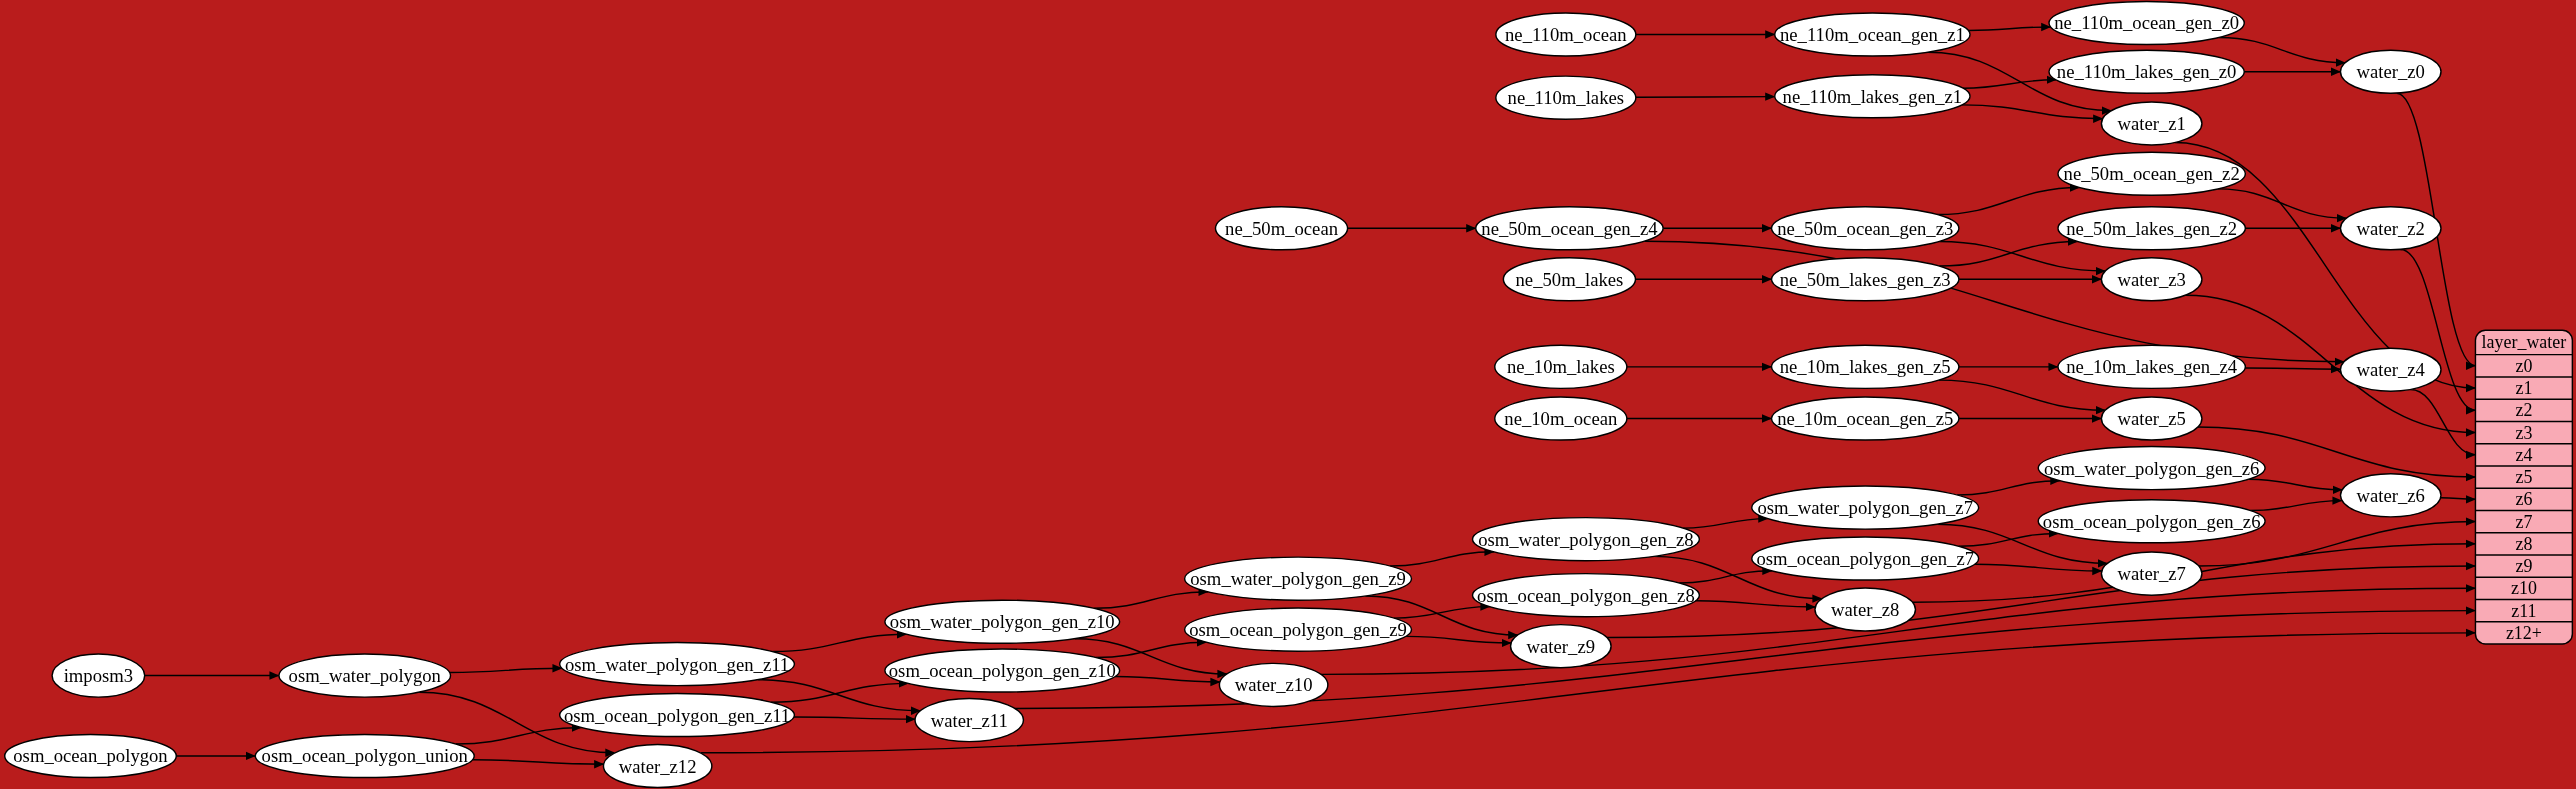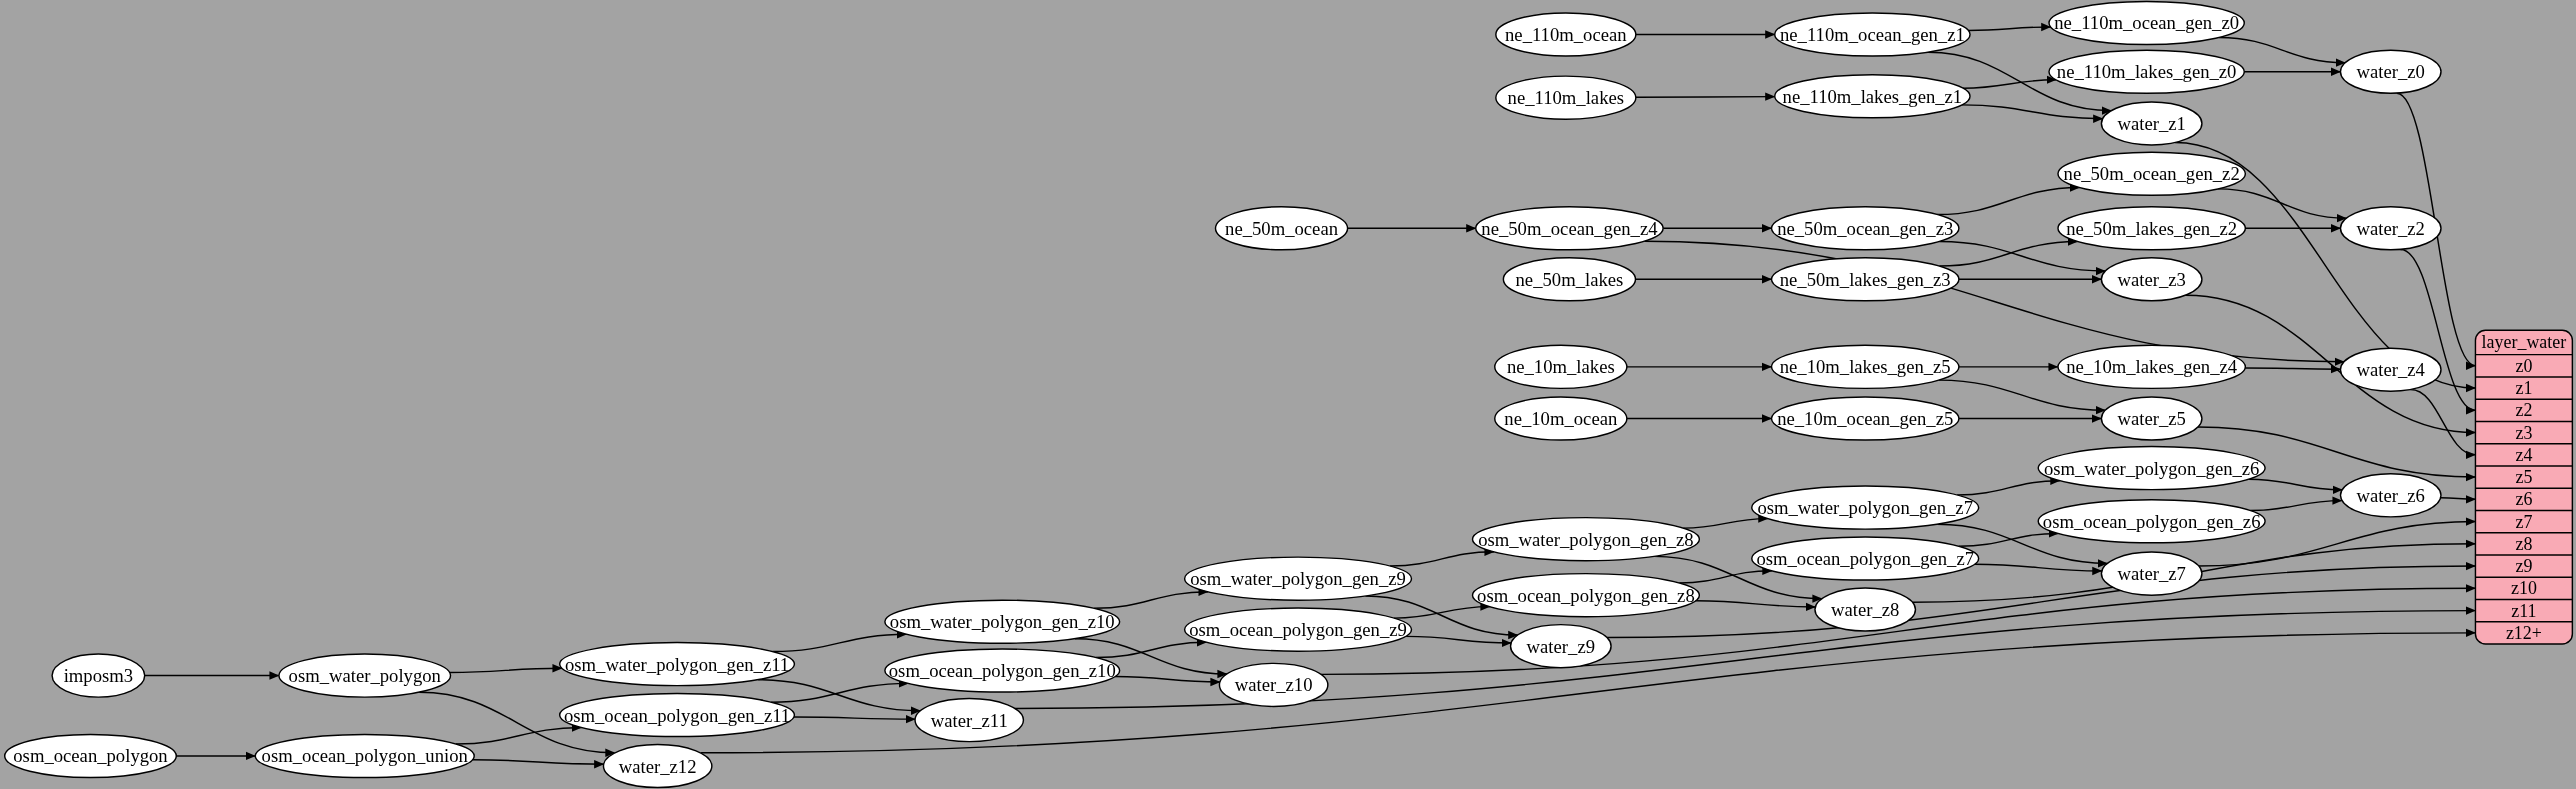--- a/index.html
+++ b/index.html
@@ -1,16 +1,16 @@
 <!DOCTYPE html>
 <html style="font-size:11.5px"><head>
 <meta charset="utf-8">
 <style>
   html, body { margin: 0; padding: 0; background: #ffffff; }
-  .diagram-wrap { width: 2576px; height: 789px; background: #a3a3a3; overflow: hidden; }
+  .diagram-wrap { width: 2576px; height: 789px; background: #b91c1c; overflow: hidden; }
   svg { display: block; }
   svg text {
     font-family: "Liberation Serif", "DejaVu Serif", serif;
     fill: #000000;
   }
   .node-ellipse { fill: #ffffff; stroke: #000000; stroke-width: 2; }
   .edge-path { fill: none; stroke: #000000; stroke-width: 2; }
   .record-cell-line { stroke: #000000; stroke-width: 2; }
 </style>
 </head>

